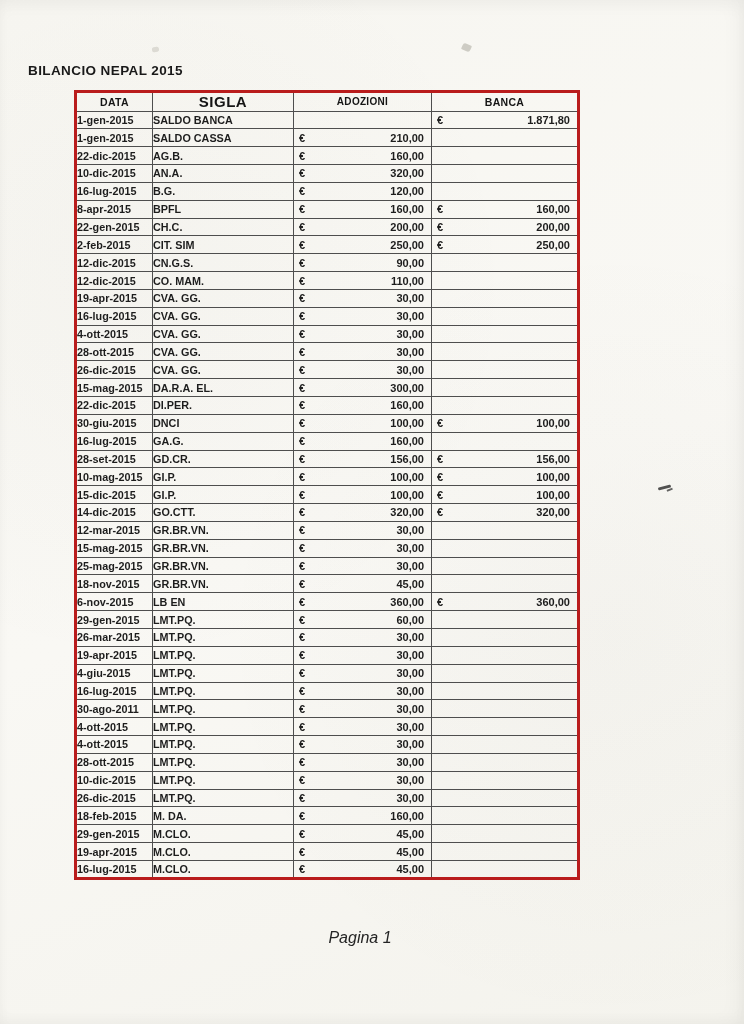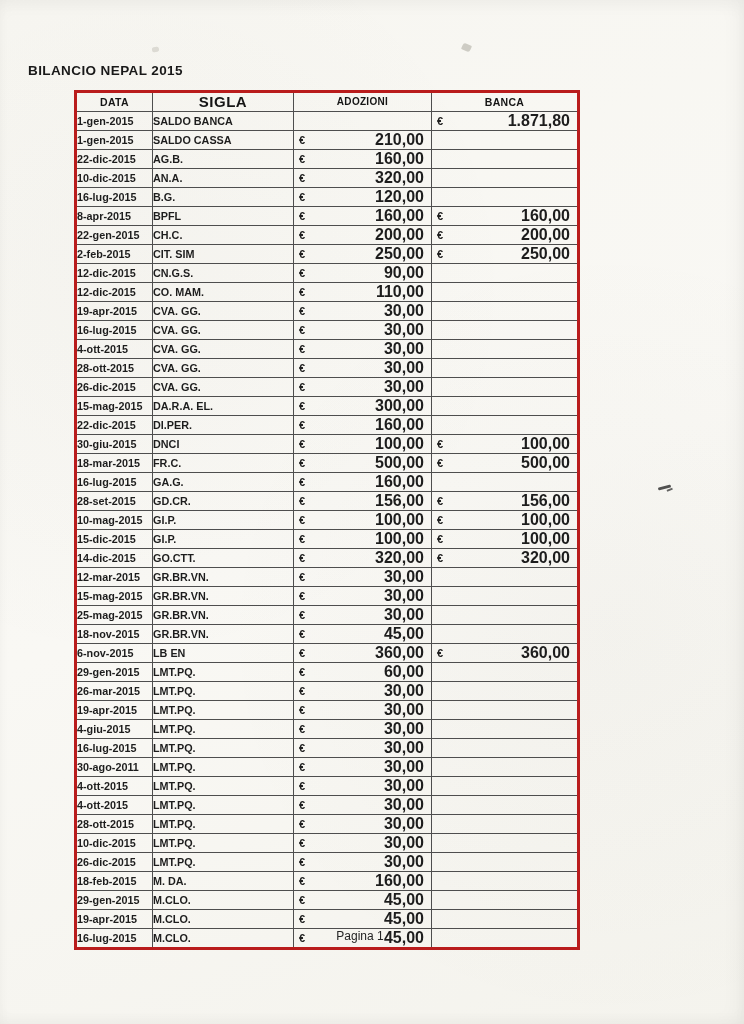--- a/index.html
+++ b/index.html
@@ -62,29 +62,30 @@
   .c-date  { padding-left: 4px;  border-right-width: 2px; border-right-color: #3e3e3e; }
   .c-sigla { padding-left: 5px; }
 
   .money {
     display: flex;
     justify-content: space-between;
     align-items: center;
     padding: 0 7px 0 5px;
   }
   .money .cur { font-size: 11px; }
-  .money .amt { font-size: 16px; }
+  .money .amt { font-size: 11px; }
 
   .page-footer {
     position: absolute;
     top: 929px; left: 0;
     width: 720px;
     text-align: center;
-    font-size: 12px;
+    font-size: 16px;
     color: #242424;
+    font-style: italic;
   }
 
   
   .mark-squiggle {
     position: absolute; left: 658px; top: 486px;
     width: 13px; height: 3px;
     background: #353535;
     border-radius: 1px;
     transform: rotate(-14deg);
     opacity: 0.85;
@@ -344,36 +345,20 @@
           </div>
         </td>
         <td>
           <div class="money">
             <span class="cur">€</span>
             <span class="amt">100,00</span>
           </div>
         </td>
       </tr>
       <tr>
-        <td class="c-date">18-mar-2015</td>
-        <td class="c-sigla">FR.C.</td>
-        <td>
-          <div class="money">
-            <span class="cur">€</span>
-            <span class="amt">500,00</span>
-          </div>
-        </td>
-        <td>
-          <div class="money">
-            <span class="cur">€</span>
-            <span class="amt">500,00</span>
-          </div>
-        </td>
-      </tr>
-      <tr>
         <td class="c-date">16-lug-2015</td>
         <td class="c-sigla">GA.G.</td>
         <td>
           <div class="money">
             <span class="cur">€</span>
             <span class="amt">160,00</span>
           </div>
         </td>
         <td></td>
       </tr>

